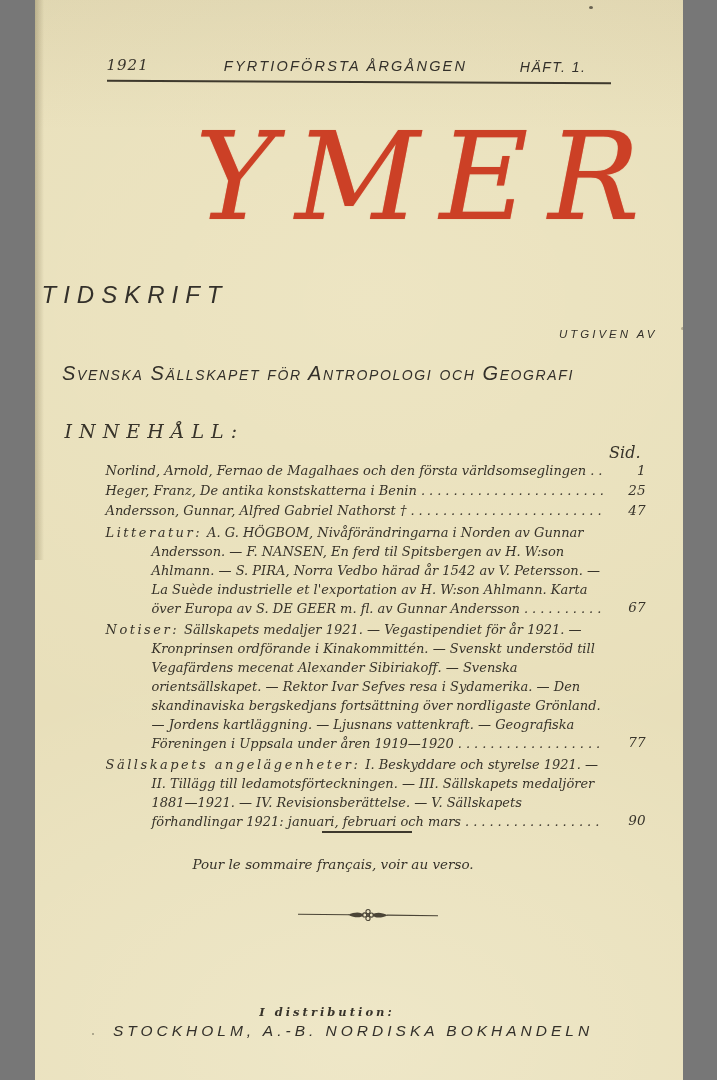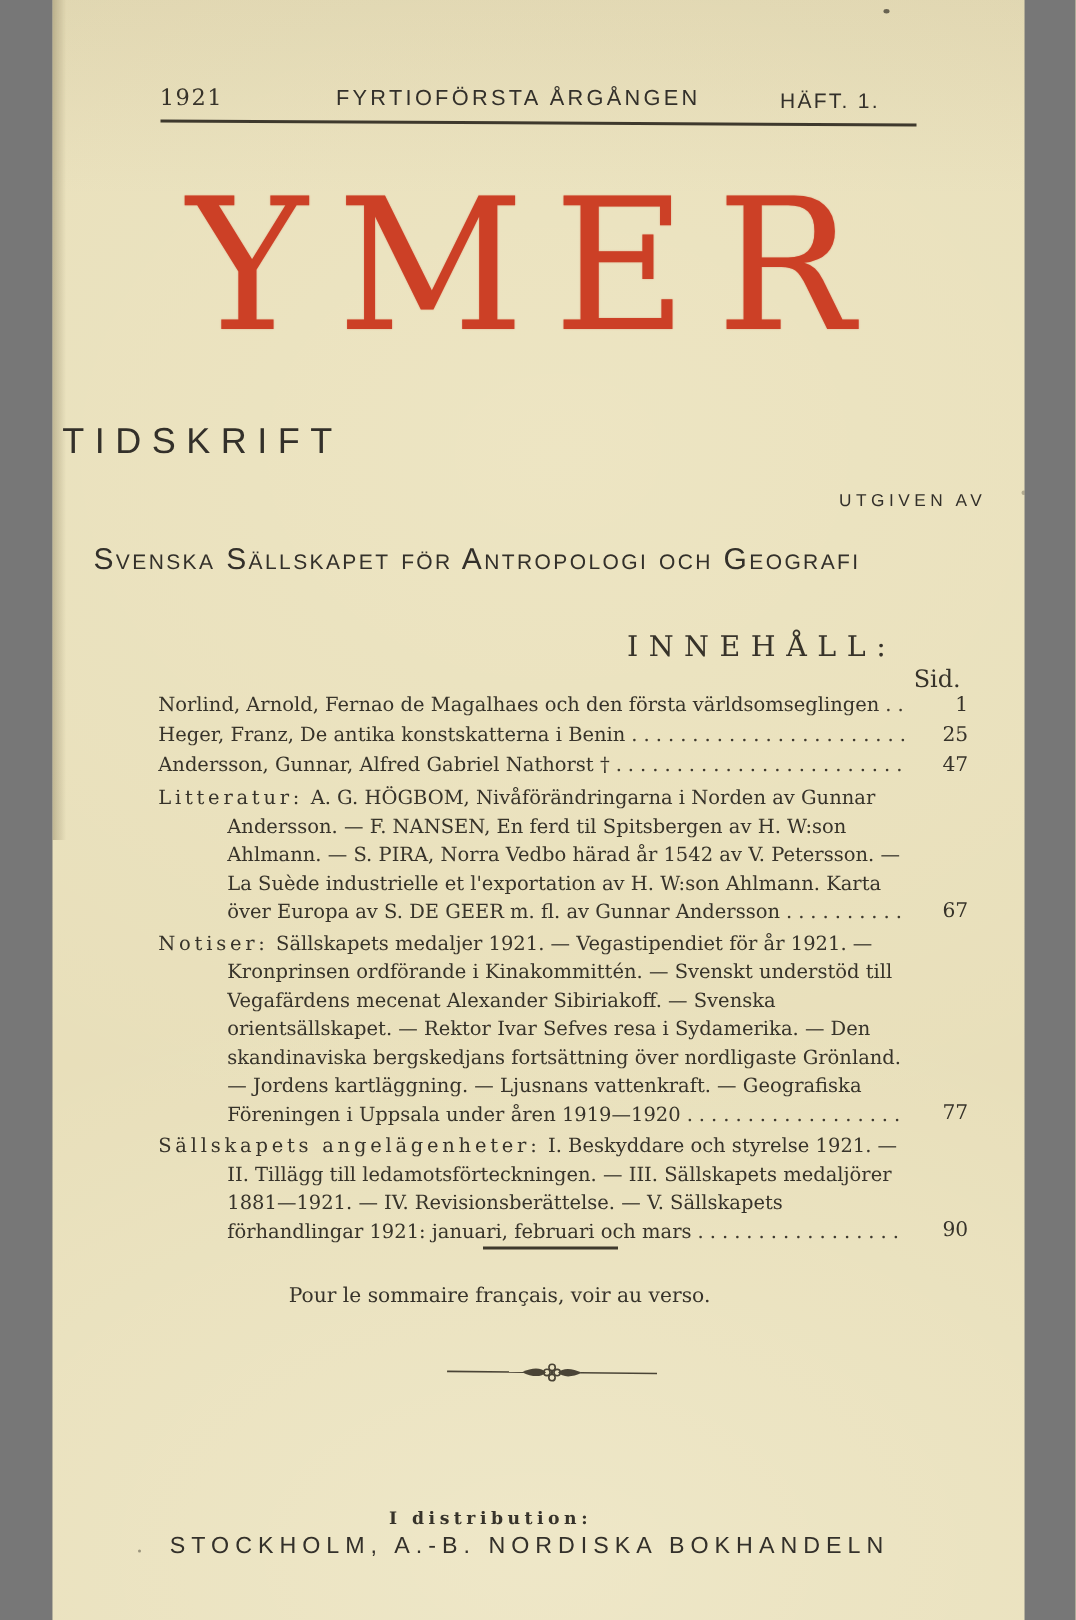--- a/index.html
+++ b/index.html
@@ -9,20 +9,21 @@
     position:relative;
     width:648px; height:1080px;
     margin:0 auto;
     overflow:hidden;
     background-color:#e8dfba;
     background-image:
       radial-gradient(ellipse 900px 700px at 52% 28%, rgba(255,250,226,.22), rgba(0,0,0,0) 70%),
       radial-gradient(ellipse 820px 520px at 50% 96%, rgba(255,252,235,.28), rgba(0,0,0,0) 75%),
       linear-gradient(180deg, rgba(150,130,85,.10), rgba(0,0,0,0) 130px);
     color:#37332a;
+    font-style:italic;
   }
 
   .binding-shadow {
     position:absolute; left:0; top:0; width:9px; height:560px;
     background:linear-gradient(90deg, rgba(96,84,52,.30), rgba(96,84,52,0));
     filter:blur(.5px);
   }
 
   .speck { position:absolute; background:#4a4538; border-radius:50%; }
   .s1 { left:554px; top:6px;   width:4px; height:3px; opacity:.8; }
@@ -43,21 +44,21 @@
     color:#33302a;
   }
   .header-rule {
     position:absolute; top:81px; left:72px; right:72px; height:1.8px;
     background:#3e392d; transform:rotate(0.3deg);
   }
 
   
   .ymer {
     position:absolute; top:113px; left:0; right:23px; margin:0;
-    text-align:center; font-family:"DejaVu Serif", serif; font-weight:normal;
+    text-align:right; font-family:"DejaVu Serif", serif; font-weight:normal;
     font-size:122px; line-height:1.05; letter-spacing:.16em; padding-left:.16em;
     color:#cc4026; text-shadow:0 0 1px rgba(204,64,38,.45);
   }
   .tidskrift {
     position:absolute; top:281px; left:0; right:47px; 
     font-family:"Liberation Sans", sans-serif; font-size:24px; letter-spacing:7px; padding-left:7px;
     color:#33302a;
   }
   .utgiven {
     position:absolute; top:328px; left:0; right:25px; text-align:right;
@@ -66,21 +67,21 @@
   }
   .society {
     position:absolute; top:362px; left:0; right:81px; text-align:center;
     font-family:"Liberation Sans", sans-serif; font-variant:small-caps;
     font-size:20px; letter-spacing:1.6px; color:#33302a; white-space:nowrap;
   }
 
   
   .toc { position:absolute; top:419px; left:71px; width:540px; }
   .toc-heading {
-    text-align:right; transform:translateX(-48px);
+    text-align:left; transform:translateX(-48px);
     font-size:19px; line-height:24px; letter-spacing:7px; padding-left:7px;
   }
   .sid { text-align:right; font-size:16px; line-height:16px; padding-right:5px; margin-top:2px; }
 
   .row { position:relative; padding-right:36px; padding-left:46px; text-indent:-46px;
          font-size:13px; }
   .entry { line-height:20px; }
   .sect  { line-height:19px; margin-top:2px; }
   .slabel { letter-spacing:2.5px; margin-right:5px; }
   .dotfill { letter-spacing:4px; margin-left:4px; color:#3f3a2f; }

